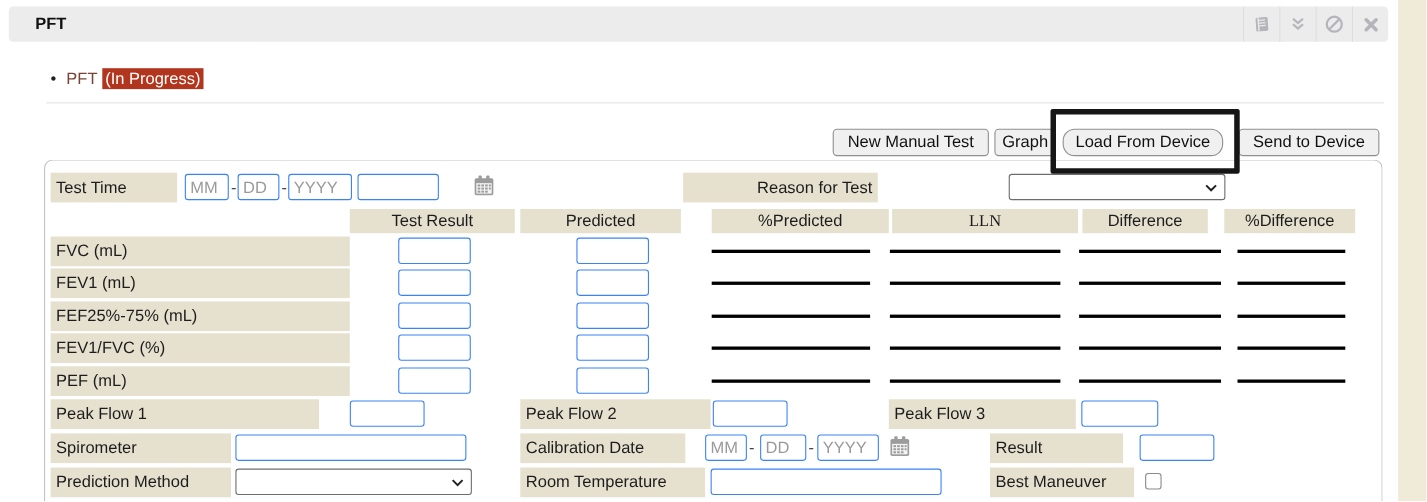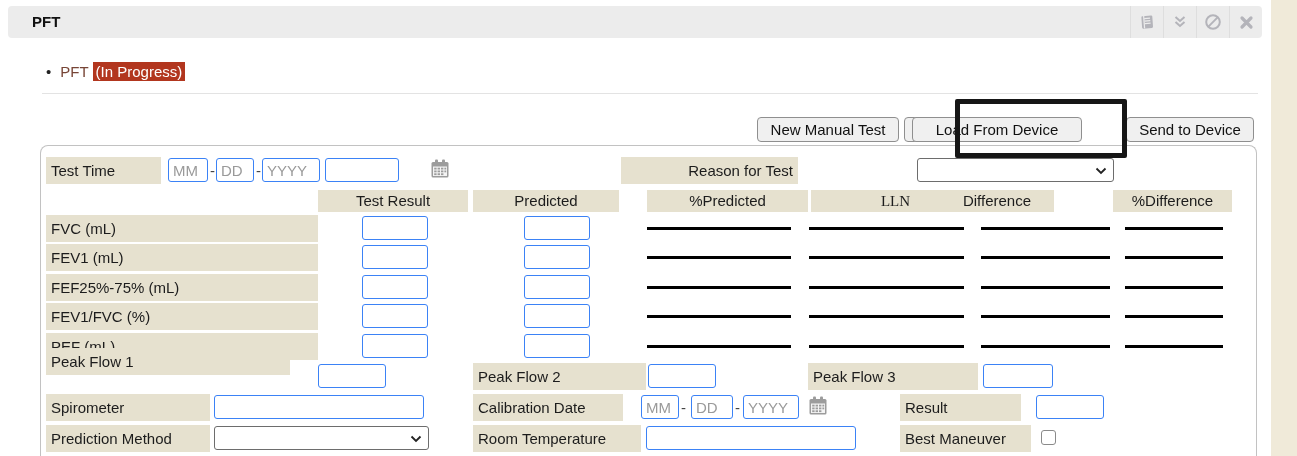--- a/index.html
+++ b/index.html
@@ -23,21 +23,21 @@
   .jumplist .link { color: #774536; }
   .jumplist .status { background: #b2361e; color: #ffffff; padding: 1px 3px; margin-left: 4px; }
 
   
   .divider { position: absolute; left: 42px; top: 93px; width: 1216px; height: 1px; background: #e3e3e3; }
 
   
   .btn { position: absolute; top: 117px; height: 25px; background: #f0f0f0; border: 1px solid #8f8f8f; border-radius: 4px; font-family: "Liberation Sans", sans-serif; font-size: 15px; color: #111; cursor: pointer; }
   .btn-new  { left: 757px; width: 142px; }
   .btn-graph{ left: 904px; width: 56px; }
-  .btn-load { left: 912px; width: 170px; }
+  .btn-load { left: 966px; width: 146px; border-radius: 11px; }
   .btn-send { left: 1126px; width: 128px; }
 
   
   .annotation { position: absolute; left: 955px; top: 99px; width: 172px; height: 59px; border: 5px solid #161616; border-radius: 2px; z-index: 30; pointer-events: none; }
 
   
   .form-panel { position: absolute; left: 40px; top: 145px; width: 1217px; height: 311px; border: 1px solid #c2c2c2; border-bottom: none; border-radius: 8px 8px 0 0; background: #fff; }
   .cell { position: absolute; background: #e6e1cf; height: 27px; line-height: 27px; font-size: 15px; color: #1c1c1c; padding-left: 5px; overflow: hidden; white-space: nowrap; }
   .hcell { position: absolute; background: #e6e1cf; height: 22px; line-height: 22px; font-size: 15px; color: #1c1c1c; text-align: center; top: 44px; }
   .inp { position: absolute; height: 24px; border: 1px solid #3b82f6; border-radius: 3px; background: #fff; font-family: "Liberation Sans", sans-serif; font-size: 15px; color: #333; padding: 0 4px; }
@@ -144,21 +144,21 @@
       <span></span>
       <svg width="12" height="8" viewBox="0 0 12 8">
           <polyline points="1.5,1.5 6,6 10.5,1.5" fill="none" stroke="#222" stroke-width="1.8"></polyline>
         </svg>
     </div>
 
     <div class="hcell" style="left:277px; width:150px;">Test Result</div>
     <div class="hcell" style="left:432px; width:146px;">Predicted</div>
     <div class="hcell" style="left:606px; width:161px;">%Predicted</div>
     <div class="hcell" style="left:770px; width:169px;font-family:Liberation Serif, serif;">LLN</div>
-    <div class="hcell" style="left:899px; width:114px;">Difference</div>
+    <div class="hcell" style="left:943px; width:114px;">Difference</div>
     <div class="hcell" style="left:1072px; width:119px;">%Difference</div>
 
     <div class="cell mlabel" style="top:69px;">FVC (mL)</div>
     <input class="inp c-tr" style="top: 70px;">
     <input class="inp c-pr" style="top: 70px;">
     <div class="dash d1" style="top:81px;"></div>
     <div class="dash d2" style="top:81px;"></div>
     <div class="dash d3" style="top:81px;"></div>
     <div class="dash d4" style="top:81px;"></div>
 
@@ -187,21 +187,21 @@
     <div class="dash d4" style="top:169px;"></div>
 
     <div class="cell mlabel" style="top:187px;">PEF (mL)</div>
     <input class="inp c-tr" style="top: 188px;">
     <input class="inp c-pr" style="top: 188px;">
     <div class="dash d1" style="top:199px;"></div>
     <div class="dash d2" style="top:199px;"></div>
     <div class="dash d3" style="top:199px;"></div>
     <div class="dash d4" style="top:199px;"></div>
 
-    <div class="cell" style="left:5px; top:202px; width:244px;">Peak Flow 1</div>
+    <div class="cell" style="left:5px; top:217px; width:244px;">Peak Flow 1</div>
     <input class="inp" style="left: 277px; top: 218px; width: 68px;">
     <div class="cell" style="left:432px; top:217px; width:173px;">Peak Flow 2</div>
     <input class="inp" style="left: 607px; top: 218px; width: 68px;">
     <div class="cell" style="left:767px; top:217px; width:170px;">Peak Flow 3</div>
     <input class="inp" style="left: 942px; top: 218px; width: 70px;">
 
     <div class="cell" style="left:5px; top:248px; width:164px;">Spirometer</div>
     <input class="inp" style="left: 173px; top: 249px; width: 210px;">
     <div class="cell" style="left:432px; top:248px; width:150px;">Calibration Date</div>
     <input class="inp" style="left: 600px; top: 249px; width: 38px;" placeholder="MM">

